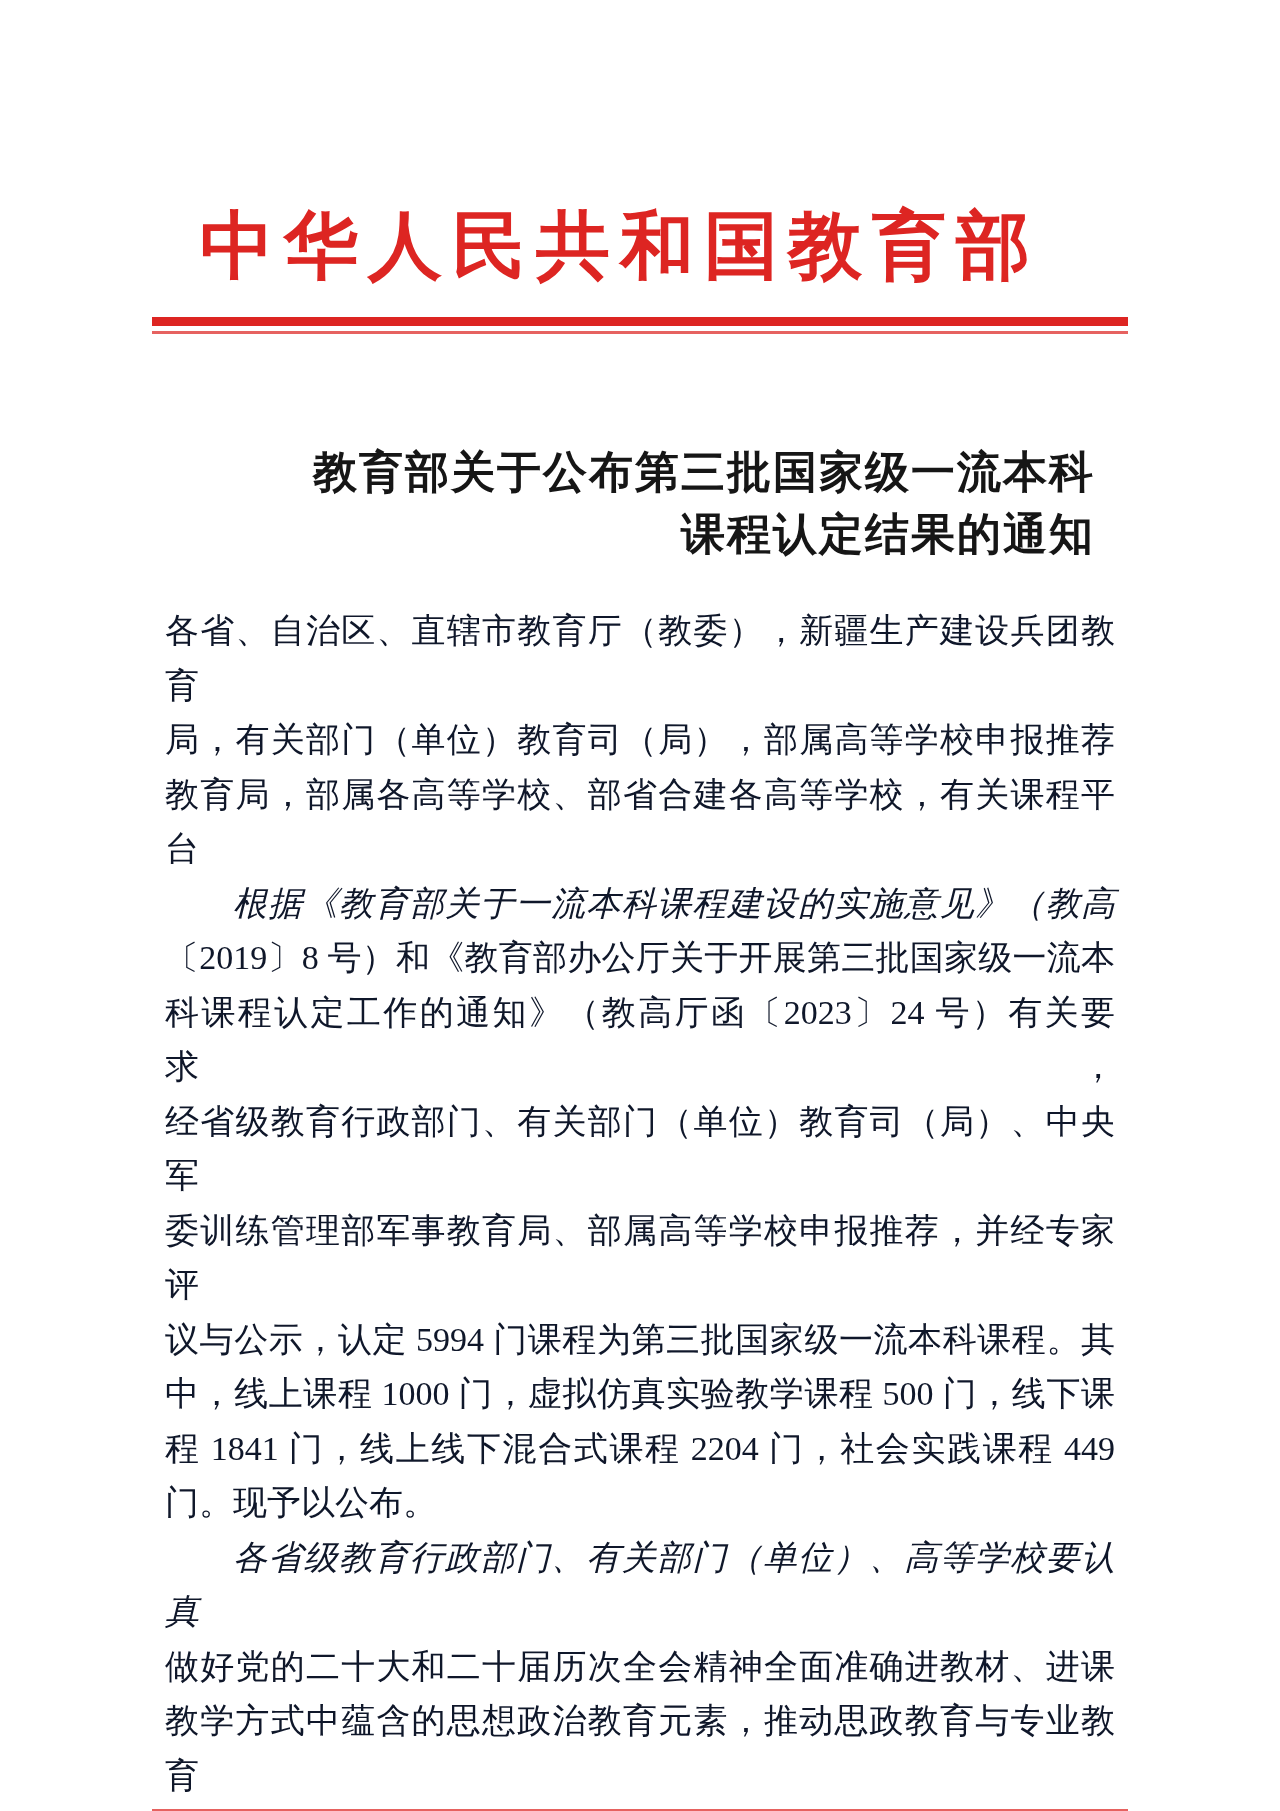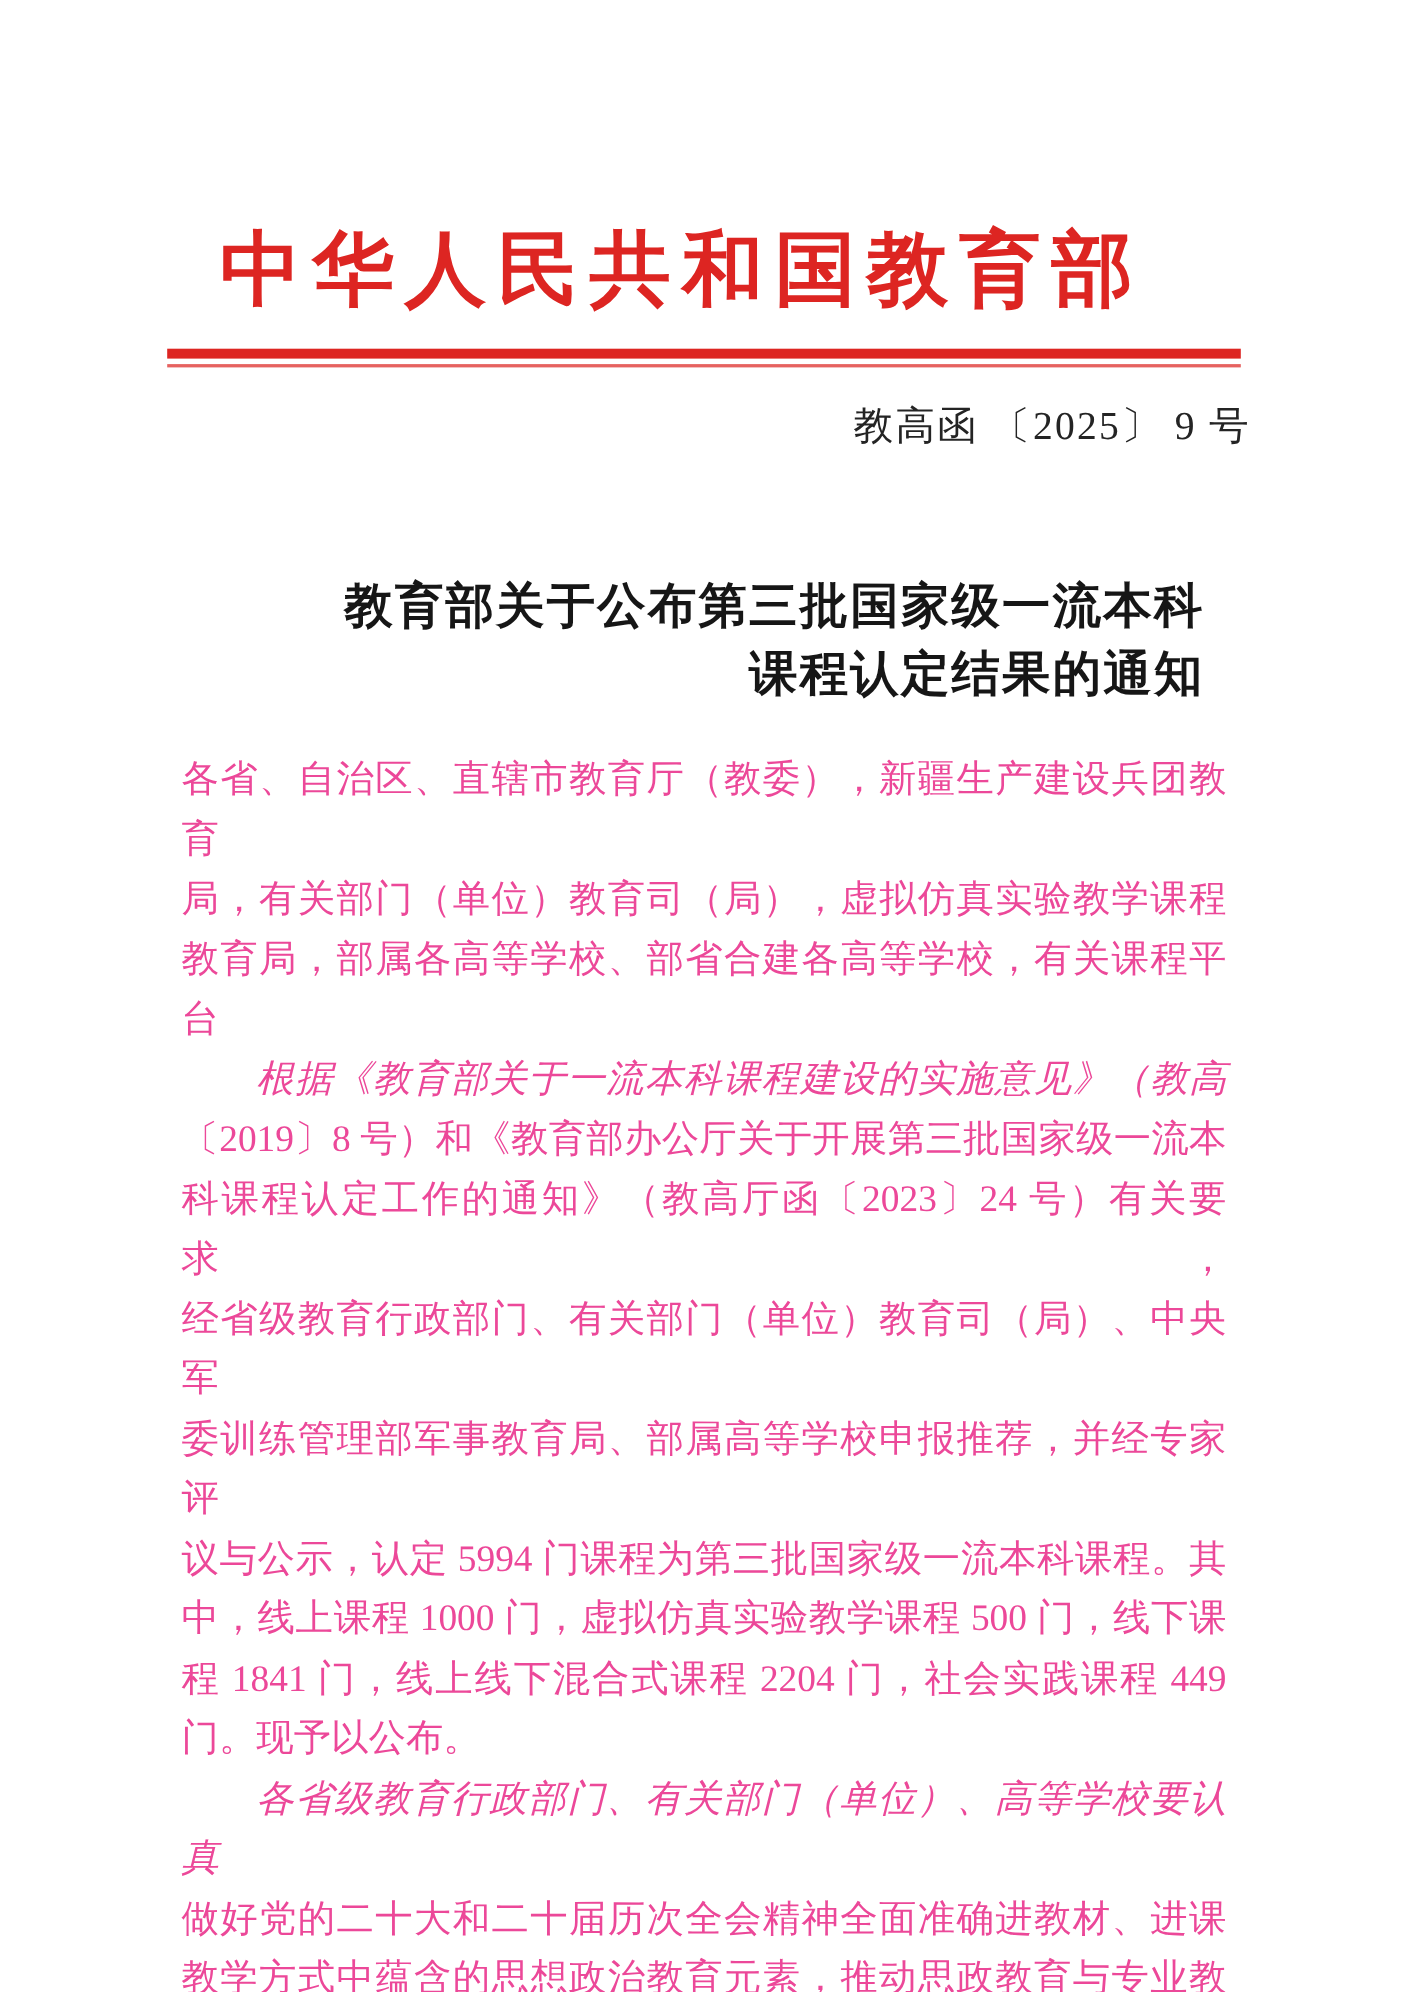--- a/index.html
+++ b/index.html
@@ -51,21 +51,21 @@
     font-size: 44px;
     line-height: 62px;
     letter-spacing: 2px;
     transform: translateX(-20px);
     color: #161616;
   }
   .title .tline { display: block; white-space: nowrap; }
   .body-text {
     margin-top: 38px;
     font-size: 34px;
-    color: #ec4899;
+    color: #0f172a;
   }
   .bline {
     line-height: 54.5px;
     text-align: justify;
     text-align-last: justify;
   }
   .bline.short { text-align-last: left; }
   .bline.indent { text-indent: 2em; font-style: italic; }
 </style>
 </head>
@@ -74,30 +74,29 @@
 <div class="page">
 
   <div class="letterhead">中华人民共和国教育部</div>
 
   <div class="divider">
     <div class="bar-thick"></div>
     <div class="bar-gap"></div>
     <div class="bar-thin"></div>
   </div>
 
-  <div class="doc-number">教高函 〔2025〕 9 号</div>
 
   <h1 class="title">
     <span class="tline">教育部关于公布第三批国家级一流本科</span>
     <span class="tline">课程认定结果的通知</span>
   </h1>
 
   <div class="body-text">
     <div class="bline">各省、自治区、直辖市教育厅（教委），新疆生产建设兵团教育</div>
-    <div class="bline">局，有关部门（单位）教育司（局），虚拟仿真实验教学课程</div>
+    <div class="bline">局，有关部门（单位）教育司（局），部属高等学校申报推荐</div>
     <div class="bline">教育局，部属各高等学校、部省合建各高等学校，有关课程平台</div>
     <div class="bline indent">根据《教育部关于一流本科课程建设的实施意见》（教高</div>
     <div class="bline">〔2019〕8 号）和《教育部办公厅关于开展第三批国家级一流本</div>
     <div class="bline">科课程认定工作的通知》（教高厅函〔2023〕24 号）有关要求，</div>
     <div class="bline">经省级教育行政部门、有关部门（单位）教育司（局）、中央军</div>
     <div class="bline">委训练管理部军事教育局、部属高等学校申报推荐，并经专家评</div>
     <div class="bline">议与公示，认定 5994 门课程为第三批国家级一流本科课程。其</div>
     <div class="bline">中，线上课程 1000 门，虚拟仿真实验教学课程 500 门，线下课</div>
     <div class="bline">程 1841 门，线上线下混合式课程 2204 门，社会实践课程 449</div>
     <div class="bline short">门。现予以公布。</div>

